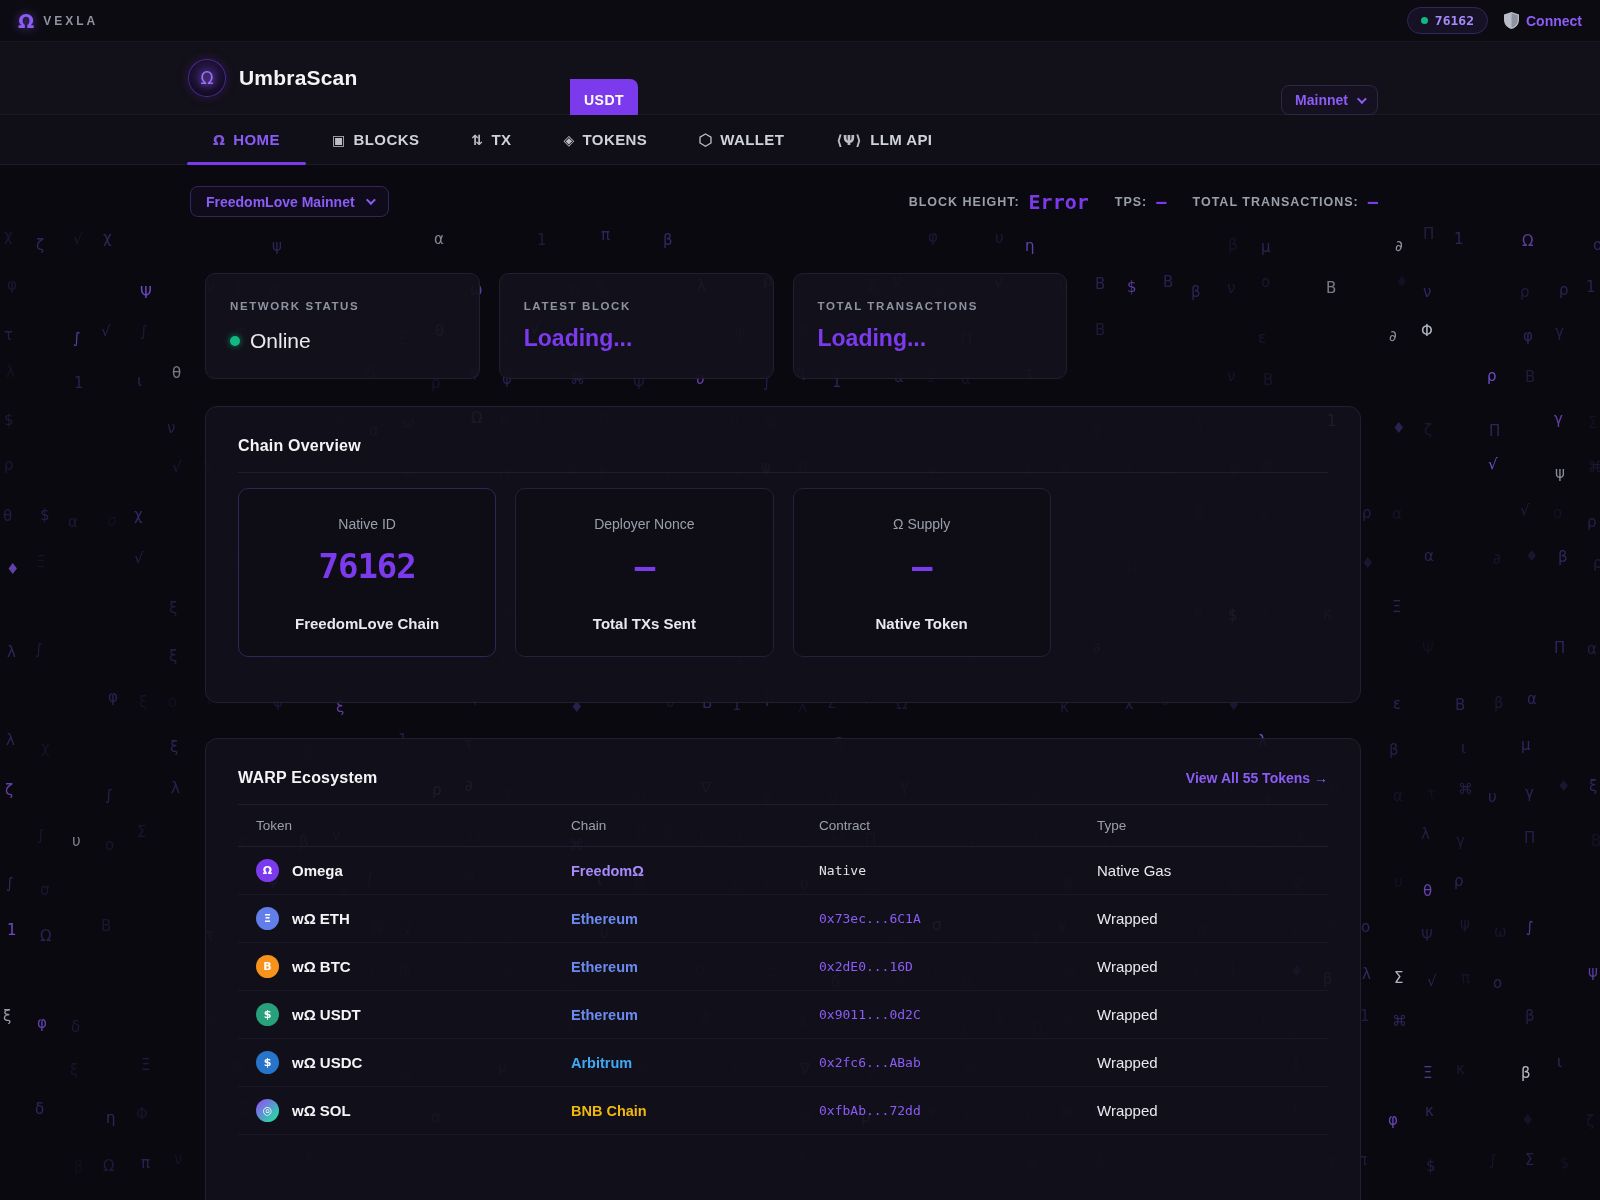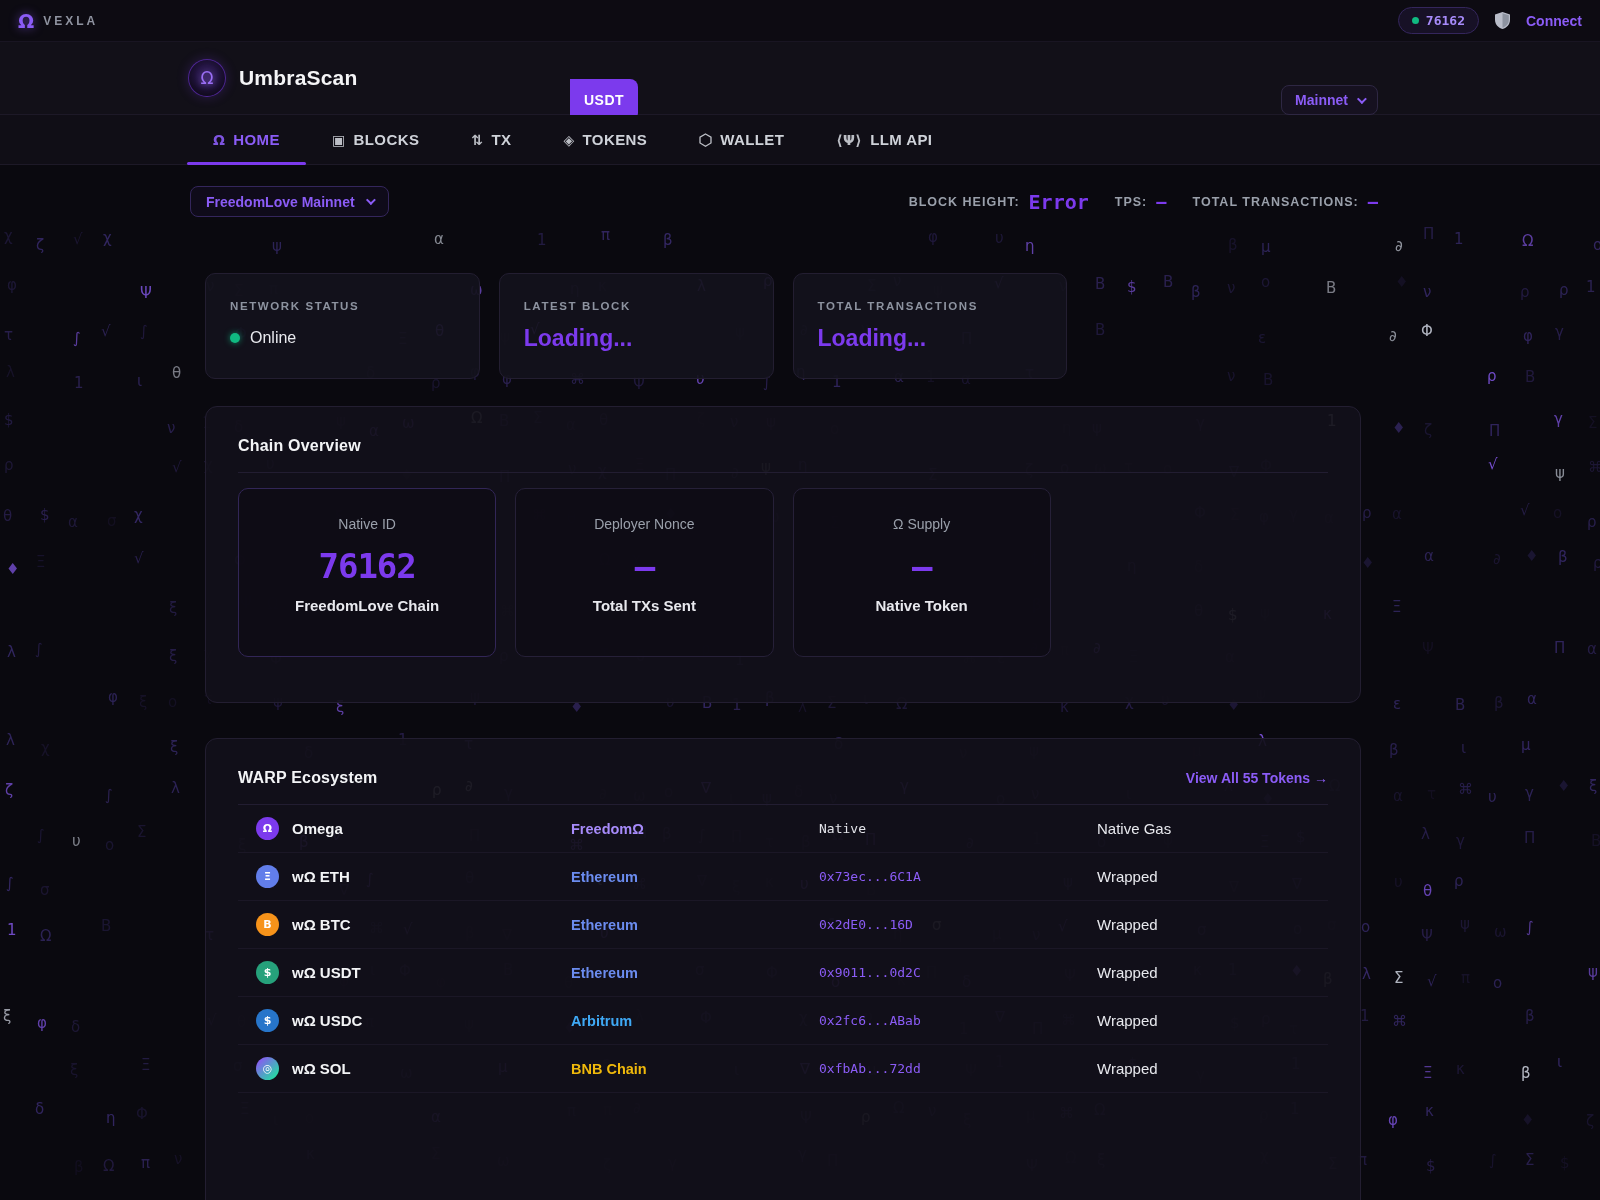--- a/index.html
+++ b/index.html
@@ -19,21 +19,21 @@
             padding:0 18px; z-index:3; }
   .brand { display:flex; align-items:center; gap:9px; }
   .brand .omega { color:#8b5cf6; font-size:19px; font-weight:bold; font-family:"DejaVu Sans", sans-serif;
                   text-shadow:0 0 10px rgba(139,92,246,.6); }
   .brand .name { color:#8f93a0; font-size:12px; letter-spacing:3px; font-weight:600; }
   .topbar-right { display:flex; align-items:center; gap:16px; }
   .chain-pill { display:flex; align-items:center; gap:7px; background:#171126; border:1px solid #34265c;
                 border-radius:999px; padding:5px 13px; }
   .chain-pill .dot { width:7px; height:7px; border-radius:50%; background:#10b981; }
   .chain-pill .num { color:#a78bfa; font-size:13px; font-weight:600; font-family:"DejaVu Sans Mono", monospace; }
-  .connect-wrap { display:flex; align-items:center; gap:16px; cursor:pointer; }
+  .connect-wrap { display:flex; align-items:center; gap:7px; cursor:pointer; }
   .connect-label { color:#8b5cf6; font-size:14px; font-weight:bold; }
 
   
   .header { position:absolute; left:0; top:42px; width:1600px; height:73px; background:#121018;
             border-bottom:1px solid #1d1927; z-index:3; }
   .logo-wrap { position:absolute; left:188px; top:17px; display:flex; align-items:center; gap:13px; }
   .logo-circle { width:38px; height:38px; border-radius:50%;
                  background:radial-gradient(circle at 50% 42%, #241543 35%, #0e0918 80%);
                  border:1px solid rgba(124,58,237,.55); display:flex; align-items:center; justify-content:center;
                  box-shadow:0 0 12px rgba(124,58,237,.25); }
@@ -79,40 +79,40 @@
   .mini-stat .v.dash { font-size:17px; }
 
   
   .cards-row { position:absolute; left:205px; top:273px; width:1156px; display:grid;
                grid-template-columns:repeat(4,1fr); gap:19px; }
   .scard { height:106px; background:rgba(20,18,28,.92); border:1px solid #231e31; border-radius:10px;
            padding:26px 24px; }
   .scard .k { color:#8d93a0; font-size:11.5px; font-weight:bold; letter-spacing:1.6px; }
   .scard .vrow { margin-top:17px; display:flex; align-items:center; gap:10px; }
   .scard .dot { width:10px; height:10px; border-radius:50%; background:#10b981; box-shadow:0 0 6px rgba(16,185,129,.7); }
-  .scard .v-white { color:#e8e9ee; font-size:16px; }
+  .scard .v-white { color:#e8e9ee; font-size:21px; }
   .scard .v-purple { margin-top:13px; color:#7c3aed; font-size:23px; font-weight:bold; }
 
   
   .panel { position:absolute; left:205px; width:1156px; background:rgba(18,16,26,.93);
            border:1px solid #231e31; border-radius:12px; }
   .panel-head { display:flex; align-items:center; justify-content:space-between; padding:30px 32px 17px; }
   .panel-title { color:#f3f4f6; font-size:16px; font-weight:bold; letter-spacing:.2px; }
   .panel-link { color:#8b5cf6; font-size:14px; font-weight:bold; cursor:pointer; }
   .panel-divider { height:1px; background:#221d31; margin:0 32px; }
 
   .overview { top:406px; height:297px; }
   .ov-grid { display:grid; grid-template-columns:repeat(4,1fr); gap:19px; padding:15px 32px 0; }
   .ov-card { height:169px; background:rgba(14,12,21,.85); border:1px solid #262038; border-radius:10px;
              display:flex; flex-direction:column; align-items:center; padding-top:27px; }
   .ov-card.hl { border-color:#322657; }
   .ov-card .k { color:#9aa0ab; font-size:14px; }
   .ov-card .v { margin-top:14px; color:#7c3aed; font-size:34px; font-weight:bold;
                 font-family:"DejaVu Sans Mono", monospace; letter-spacing:-1px; }
-  .ov-card .sub { margin-top:11px; color:#e8e9ee; font-size:15px; font-weight:600; }
+  .ov-card .sub { margin-top:29px; color:#e8e9ee; font-size:15px; font-weight:600; }
   .ov-card .sub-badge { margin-top:16px; background:rgba(16,185,129,.12); color:#34d399; font-size:14px;
                         padding:7px 13px; border-radius:6px; font-weight:600; }
 
   
   .warp { top:738px; height:540px; }
   .tbl { padding:0 32px; }
   .trow { display:grid; grid-template-columns:315px 248px 278px 1fr; align-items:center;
           padding-left:18px; }
   .thead { height:42px; border-bottom:1px solid #221d31; }
   .thead > div { color:#9aa0ab; font-size:13.5px; }
@@ -736,20 +736,26 @@
     </div>
   </div>
 
   <div class="panel warp layer">
     <div class="panel-head">
       <span class="panel-title">WARP Ecosystem</span>
       <span class="panel-link">View All 55 Tokens →</span>
     </div>
     <div class="panel-divider"></div>
     <div class="tbl">
+      <div class="trow thead">
+        <div>Token</div>
+        <div>Chain</div>
+        <div>Contract</div>
+        <div>Type</div>
+      </div>
       <div id="token-rows">
   <div class="trow tr">
     <div class="tcell-token">
       <span class="t-icon" style="background: rgb(124, 58, 237);">Ω</span>
       <span class="t-name">Omega</span>
     </div>
     <div class="t-chain" style="color: rgb(167, 139, 250);">FreedomΩ</div>
     <div class="t-contract">Native</div>
     <div class="t-type">Native Gas</div>
   </div>

